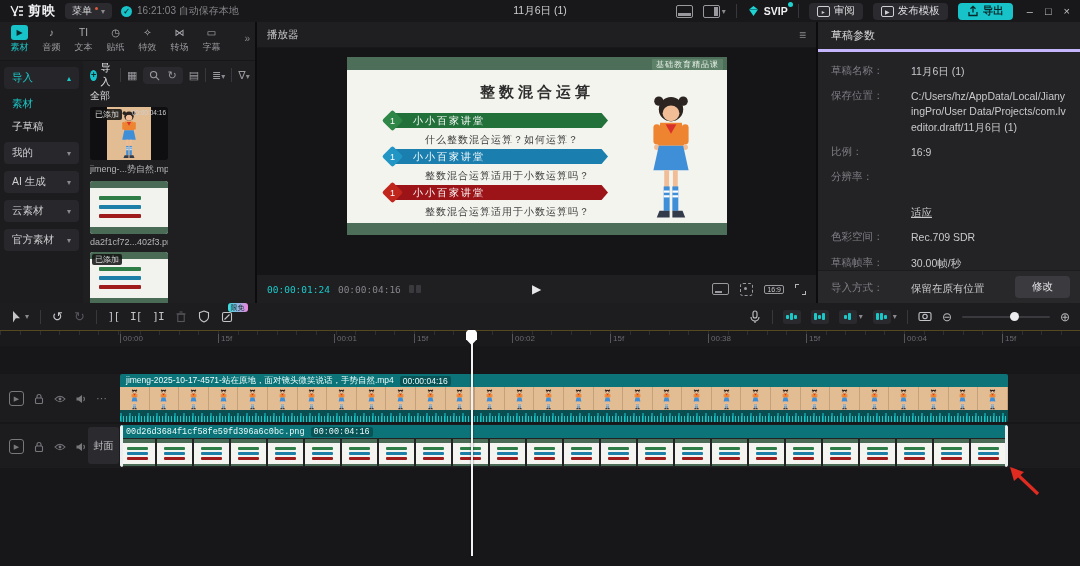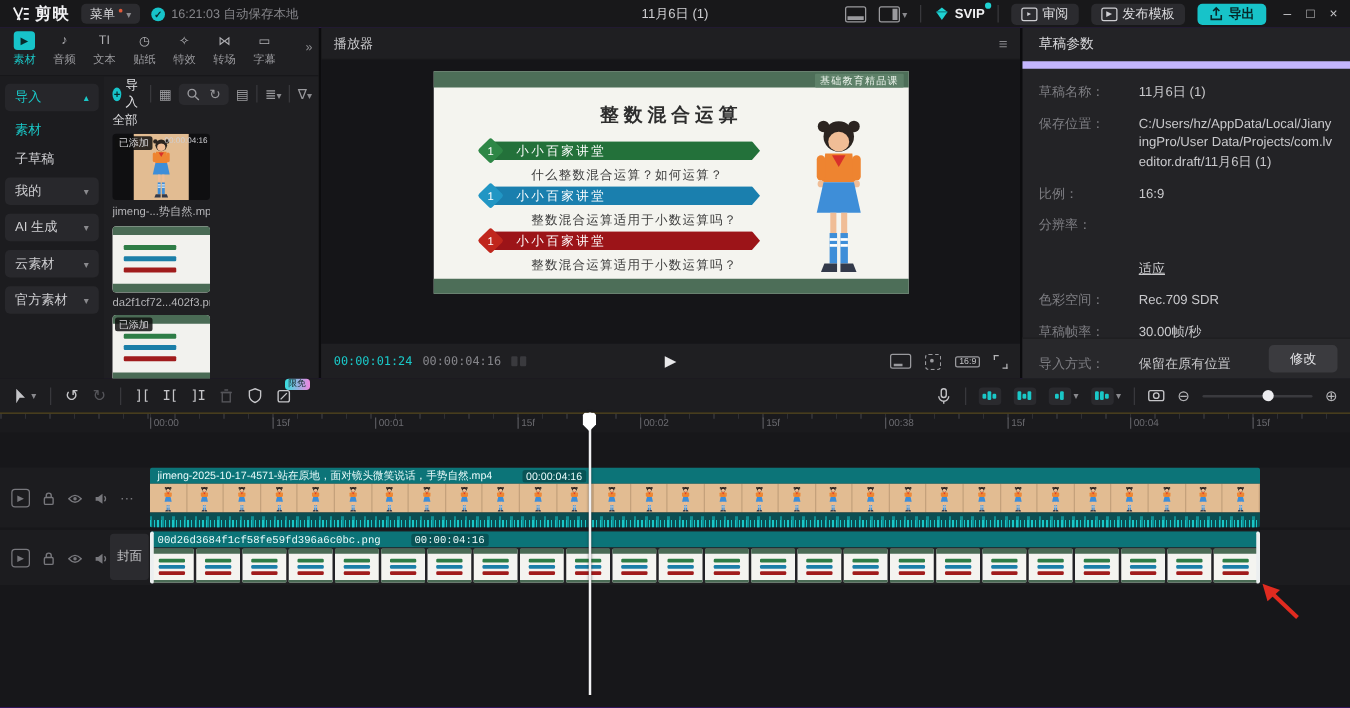--- a/index.html
+++ b/index.html
@@ -92,21 +92,21 @@
   .q-icn:after{content:"";position:absolute;left:2px;bottom:1px;width:7px;height:2px;background:#9a9a9e;}
   .fit-icn{width:11px;height:11px;border:1px dashed #9a9a9e;border-radius:3px;position:relative;}
   .fit-icn:after{content:"";position:absolute;left:3px;top:3px;width:3px;height:3px;border-radius:50%;background:#9a9a9e;}
   .fs-icn{width:11px;height:11px;position:relative;}
   .fs-icn:before,.fs-icn:after{content:"";position:absolute;width:3px;height:3px;border:1px solid #b5b5b8;}
   .fs-icn:before{left:0;top:0;border-right:none;border-bottom:none;}
   .fs-icn:after{right:0;bottom:0;border-left:none;border-top:none;}
 
   
   .params-panel{width:262px;flex:none;background:#232326;display:flex;flex-direction:column;}
-  .params-head{height:27px;flex:none;line-height:27px;padding:0 13px;color:#d8d8db;font-size:11px;border-bottom:6px solid #c4b5fd;}
+  .params-head{height:27px;flex:none;line-height:27px;padding:0 13px;color:#d8d8db;font-size:11px;border-bottom:3px solid #c4b5fd;}
   .params-body{flex:1;padding:12px 13px 0;min-height:0;}
   .prow{display:flex;margin-bottom:10px;font-size:10.5px;position:relative;}
   .plabel{width:80px;flex:none;color:#7e7e83;}
   .pvalue{color:#c9c9cc;line-height:1.45;word-break:break-all;max-width:168px;}
   .pvalue.link{text-decoration:underline;margin-top:35px;}
   .pdivider{height:1px;background:#2e2e32;margin:4px 0 12px;}
   .pinfo{position:absolute;right:0;top:0;color:#66666b;font-size:10px;}
   .params-foot{height:32px;flex:none;background:#28282b;border-top:1px solid #1c1c1f;display:flex;align-items:center;justify-content:flex-end;padding:0 10px;}
   .modify-btn{background:#3b3b3f;border-radius:4px;padding:4px 17px;color:#e2e2e5;font-size:10.5px;}
 
@@ -134,21 +134,21 @@
   .tracks{position:absolute;left:0;right:0;top:42px;bottom:0;}
   .trow{position:absolute;left:0;right:0;background:#1c1c1f;}
   .trow1{top:29px;height:48px;}
   .trow2{top:79px;height:44px;}
   .thead{position:absolute;left:9px;display:flex;align-items:center;gap:8px;color:#77777c;}
   .tico{width:13px;height:13px;display:flex;align-items:center;justify-content:center;}
   .cover-btn{position:absolute;left:88px;top:82px;width:27px;height:37px;background:#2b2b2f;border-radius:3px;color:#c5c5c8;font-size:10px;display:flex;align-items:center;justify-content:center;text-align:center;line-height:1.1;padding:0 2px;}
   .clip{position:absolute;left:120px;width:888px;border-radius:2px;overflow:hidden;}
   .clip1{top:29px;height:48px;}
   .clip2{top:80px;height:42px;font-family:Liberation Mono, monospace;}
-  .clip-head{height:13px;background:#0c7478;display:flex;align-items:center;gap:24px;padding:0 6px;font-size:8.5px;color:#eafbfb;white-space:nowrap;overflow:hidden;}
+  .clip-head{height:13px;background:#0c7478;display:flex;align-items:center;gap:6px;padding:0 6px;font-size:8.5px;color:#eafbfb;white-space:nowrap;overflow:hidden;}
   .chip{background:rgba(0,0,0,.28);border-radius:2px;padding:0 3px;flex:none;}
   .clip1-body{height:23px;background:#e2bc92;display:flex;overflow:hidden;}
   .cellg{flex:none;width:29.6px;height:100%;border-right:1px solid rgba(60,40,20,.18);box-sizing:border-box;display:flex;align-items:flex-end;justify-content:center;}
   .clip1-wave{height:12px;background:#0b4e52;background-image:repeating-linear-gradient(90deg,#19c6c6 0 1px,transparent 1px 3px),repeating-linear-gradient(90deg,#0e8f93 0 2px,transparent 2px 9px);background-size:auto 6px,auto 9px;background-repeat:repeat-x;background-position:0 bottom,0 bottom;}
   .clip2-body{height:29px;background:#222225;display:flex;gap:2px;padding:1px 0;overflow:hidden;box-sizing:border-box;}
   .cells{flex:none;width:35px;height:27px;background:#f4f4f0;border-radius:1px;position:relative;}
   .cs-top{position:absolute;left:0;right:0;top:0;height:3.5px;background:#4a6b55;}
   .cs-bot{position:absolute;left:0;right:0;bottom:0;height:2px;background:#4a6b55;}
   .csb{position:absolute;left:7px;width:21px;height:2.5px;border-radius:1px;}
   .csb.g{top:8px;background:#2e7d46;} .csb.b{top:13px;background:#1b7fa8;} .csb.r{top:18px;background:#a01c1c;}
@@ -592,21 +592,21 @@
         <span class="zslider">
             <span class="zknob"></span>
           </span>
         <span class="zoomg">⊕</span>
       </div>
     </div>
 
     <div class="ruler">
       <span class="rl" style="left:120px;">00:00</span>
       <span class="rl" style="left:218px;">15f</span>
-      <span class="rl" style="left:300px;">00:01</span>
+      <span class="rl" style="left:334px;">00:01</span>
       <span class="rl" style="left:414px;">15f</span>
       <span class="rl" style="left:512px;">00:02</span>
       <span class="rl" style="left:610px;">15f</span>
       <span class="rl" style="left:708px;">00:38</span>
       <span class="rl" style="left:806px;">15f</span>
       <span class="rl" style="left:904px;">00:04</span>
       <span class="rl" style="left:1002px;">15f</span>
     </div>
 
     <div class="tracks">

